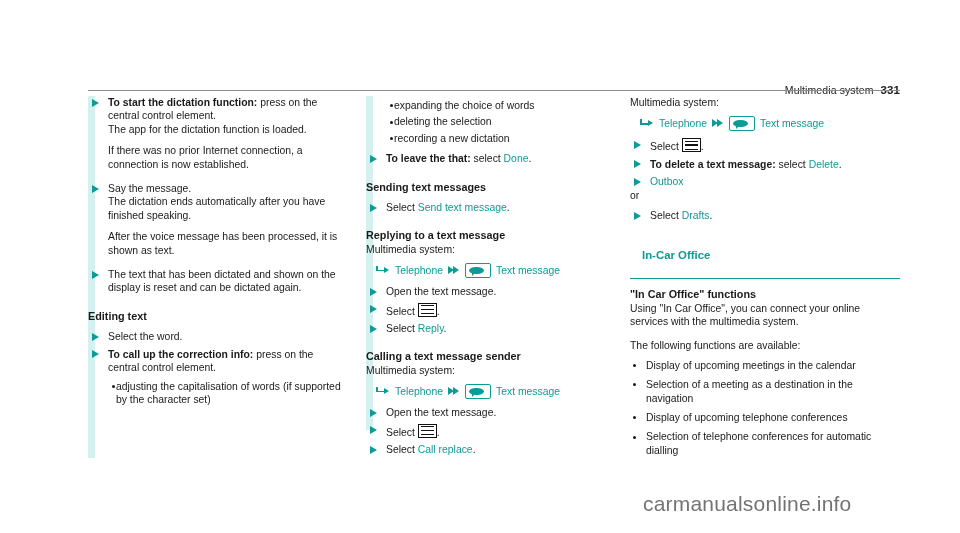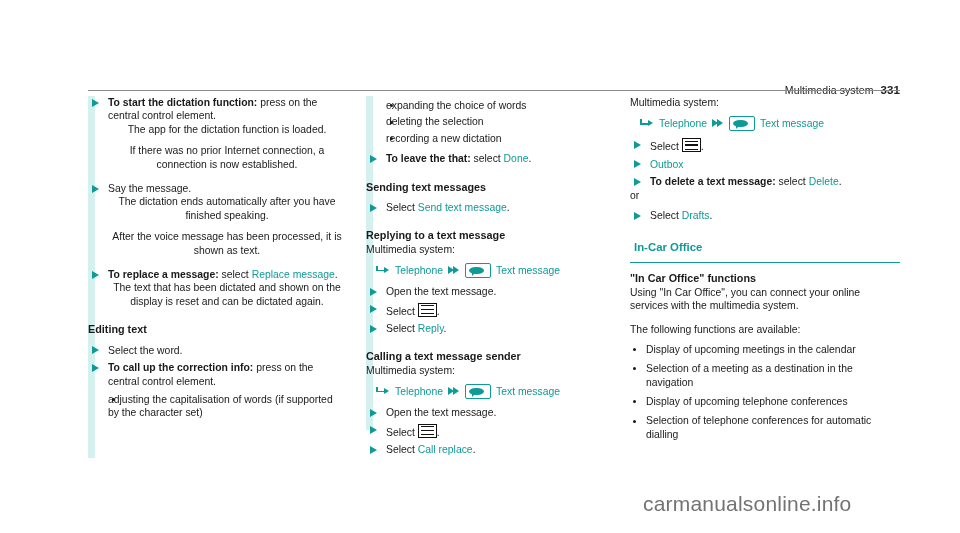--- a/index.html
+++ b/index.html
@@ -32,37 +32,37 @@
   .gap-s{height:7px;}
   .gap-m{height:11px;}
   .gap-l{height:15px;}
 
   
   .step{position:relative;padding-left:20px;margin:0 0 0 0;}
   .step + .step{margin-top:4px;}
   .tri{position:absolute;left:4px;top:2.5px;width:0;height:0;
        border-left:7px solid #0e9a96;border-top:4.6px solid transparent;border-bottom:4.6px solid transparent;}
   .step p{margin:0;}
-  .step p + p{margin-top:0;text-align:center;}
+  .step p + p{margin-top:0;}
   .step .spaced{margin-top:8px;}
 
   .para{margin:0;padding-left:20px;}
   .para.noind{padding-left:0;}
 
   
-  .dot{position:relative;padding-left:20px;margin-top:5px;}
+  .dot{position:relative;padding-left:28px;margin-top:5px;}
   .dot::before{content:"";position:absolute;left:24px;top:5.2px;width:3px;height:3px;border-radius:50%;background:#1a1a1a;}
   .dot.tight{margin-top:3px;}
   .dot-c3{position:relative;padding-left:16px;margin-top:6px;}
   .dot-c3::before{content:"";position:absolute;left:3px;top:5.2px;width:3px;height:3px;border-radius:50%;background:#1a1a1a;}
 
   b,.b{font-weight:bold;}
   .teal{color:#0e9a96;}
   .h-sub{font-weight:bold;font-size:10.8px;margin:0;}
-  .h-sec{color:#0e9a96;font-weight:bold;font-size:11.4px;margin:4px;padding-bottom:3px;}
+  .h-sec{color:#0e9a96;font-weight:bold;font-size:11.4px;margin:12px;padding-bottom:3px;}
   .h-sec-rule{height:1.4px;background:#0e9a96;margin-top:1px;margin-bottom:9px;}
   .plain{margin:0;}
 
   
   .navpath{display:flex;align-items:center;gap:5px;color:#0e9a96;font-size:10.4px;padding-left:10px;}
   .arrow-ent{display:inline-block;width:13px;height:9px;position:relative;margin-right:1px;}
   .arrow-ent .v{position:absolute;left:0;top:0;width:1.8px;height:5px;background:#0e9a96;}
   .arrow-ent .h{position:absolute;left:0;top:3.4px;width:9px;height:1.8px;background:#0e9a96;}
   .arrow-ent .hd{position:absolute;left:8px;top:.6px;width:0;height:0;border-left:5px solid #0e9a96;border-top:3.6px solid transparent;border-bottom:3.6px solid transparent;}
   .dblarrow{display:inline-block;position:relative;width:12px;height:9px;}
@@ -111,21 +111,20 @@
         <span class="tri"></span>
         <p class="plain">Say the message.</p>
         <p class="plain">The dictation ends automatically after you have finished speaking.</p>
         <p class="plain spaced">After the voice message has been processed, it is shown as text.</p>
       </div>
 
       <div class="gap-m"></div>
 
       <div class="step">
         <span class="tri"></span>
-        <p class="plain"><b>To replace a message:</b><span> select </span><span class="teal">Replace message</span><span>.</span></p>
         <p class="plain">The text that has been dictated and shown on the display is reset and can be dictated again.</p>
       </div>
 
       <div class="gap-l"></div>
 
       <p class="h-sub">Editing text</p>
 
       <div class="gap-s"></div>
 
       <div class="step">
@@ -283,26 +282,26 @@
 
       <div class="gap-s"></div>
 
       <div class="step">
         <span class="tri"></span>
         <p class="plain"><span>Select </span><span class="icon-list"><span class="inner"></span></span><span>.</span></p>
       </div>
 
       <div class="step">
         <span class="tri"></span>
+        <p class="plain"><b>To delete a text message:</b><span> select </span><span class="teal">Delete</span><span>.</span></p>
+      </div>
+
+      <div class="step">
+        <span class="tri"></span>
         <p class="plain"><span class="teal">Outbox</span></p>
-      </div>
-
-      <div class="step">
-        <span class="tri"></span>
-        <p class="plain"><b>To delete a text message:</b><span> select </span><span class="teal">Delete</span><span>.</span></p>
       </div>
 
       <p class="para noind">or</p>
 
       <div class="gap-s"></div>
 
       <div class="step">
         <span class="tri"></span>
         <p class="plain"><span>Select </span><span class="teal">Drafts</span><span>.</span></p>
       </div>

